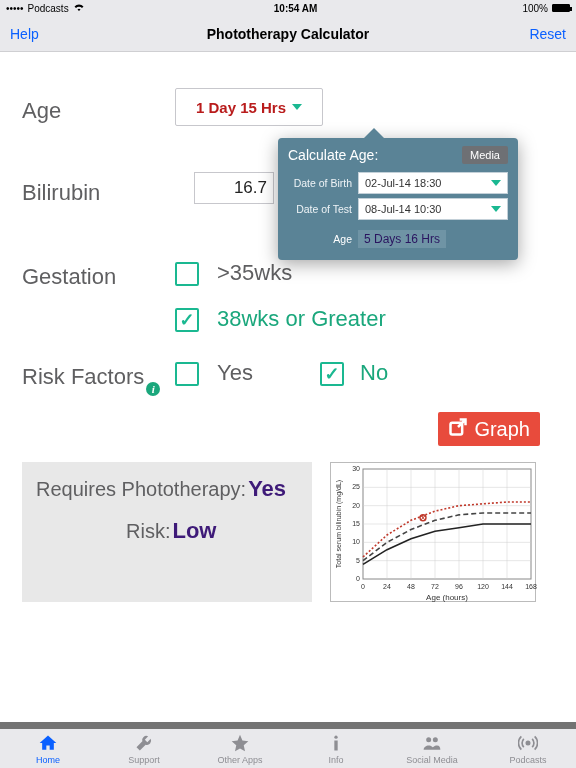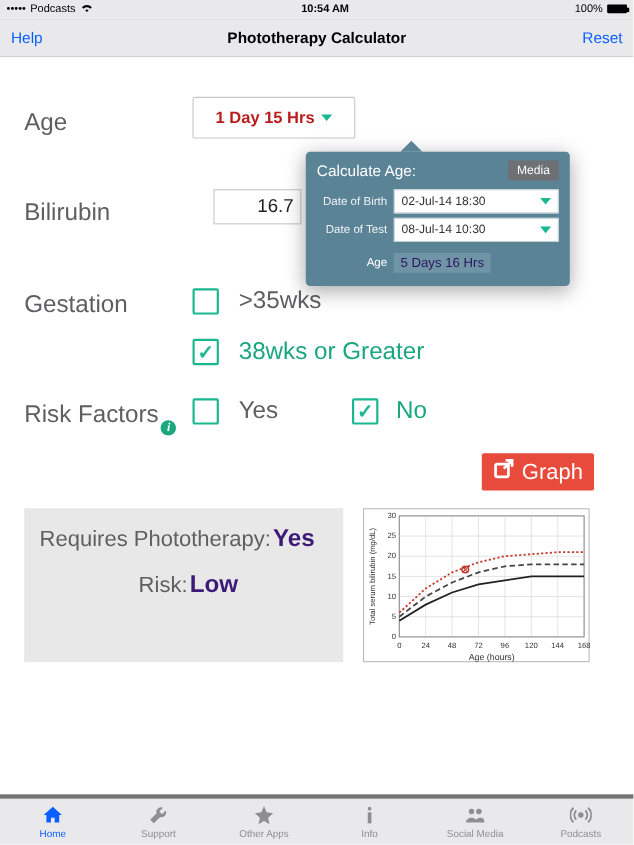--- a/index.html
+++ b/index.html
@@ -69,21 +69,21 @@
   .done { margin-left:auto; background:#6e7074; border-radius:2px; padding:3px 8px; font-size:11px; }
   .pop-row { display:flex; align-items:center; margin:4px 0; font-size:11px; color:#eef3f6; }
   .pop-row .pl { width:70px; text-align:right; padding-right:6px; font-size:10.5px;}
   .dt { flex:1; background:#fff; color:#333; height:22px; display:flex; align-items:center; padding:0 6px; font-size:11px; border:1px solid #c3d0d8;}
   .dt .car { margin-left:auto; border-top-color:#1ab891; }
   .pop-age { display:flex; align-items:center; margin-top:10px; font-size:11px;}
   .pop-age .pl { width:70px; text-align:right; padding-right:6px; font-size:10.5px;}
   .pop-age .val { background:#6f94a5; color:#2a1560; padding:2px 6px; font-size:12px; }
 
   
-  .tabbar { height:46px; background:#e9e9ec; border-top:4px solid #737373; display:flex; }
+  .tabbar { height:46px; background:#e9e9ec; border-top:7px solid #737373; display:flex; }
   .tab { flex:1; display:flex; flex-direction:column; align-items:center; justify-content:center; color:#8e8e93; font-size:9px; gap:2px;}
   .tab.active { color:#0a60ff; }
   .tab svg { width:20px; height:20px; }
 </style>
 </head>
 <body>
 
 <div class="status">
   <div class="carrier">
     <span>•••••</span>

